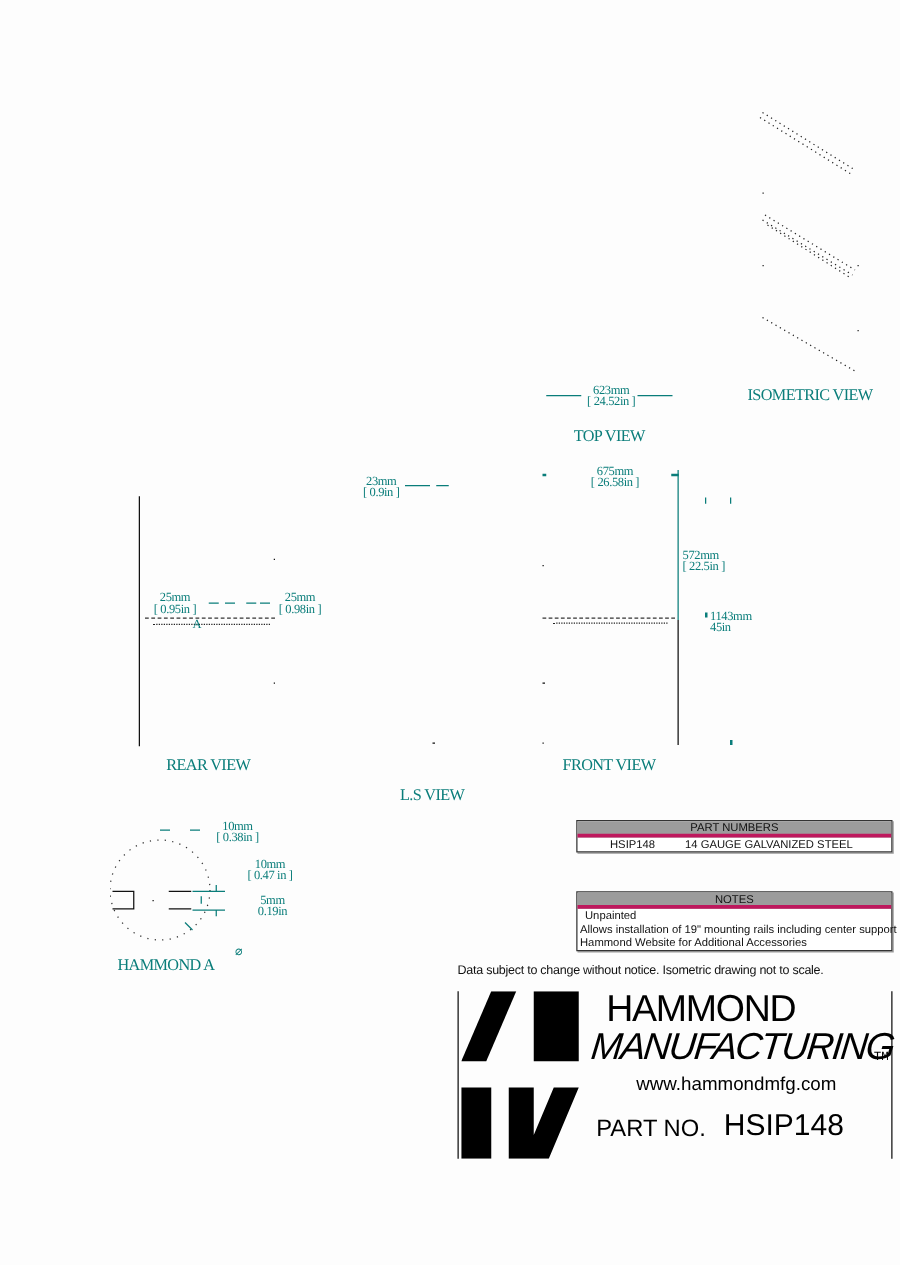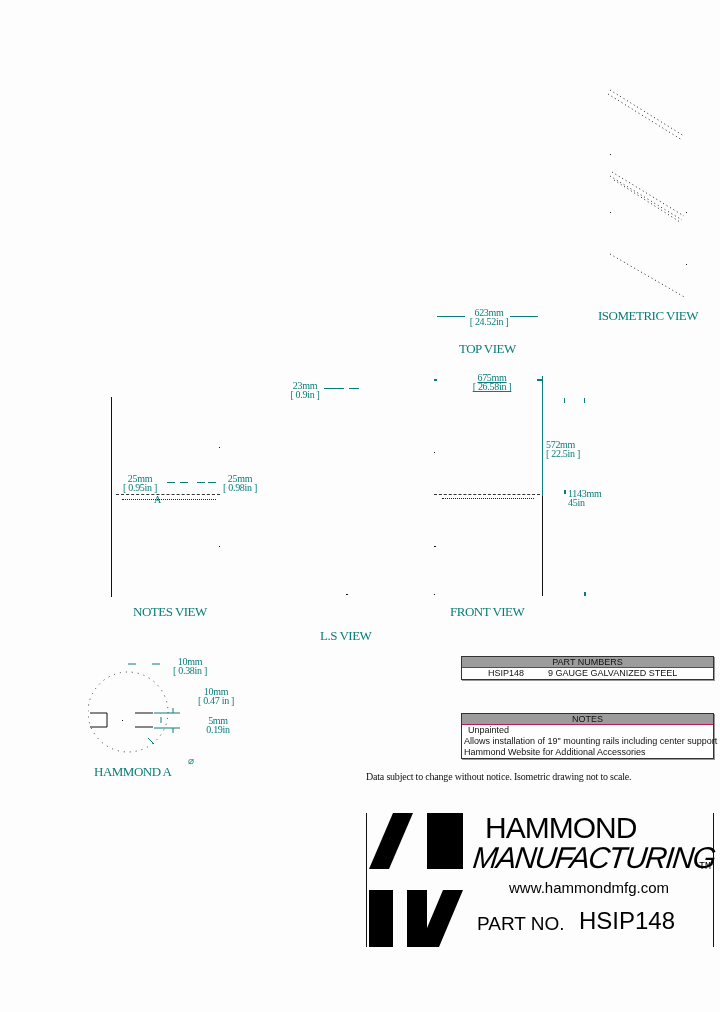--- a/index.html
+++ b/index.html
@@ -7,24 +7,24 @@
          font-family:"Liberation Serif", serif; }
   .abs { position:absolute; }
   .teal { color:#0a7d7a; }
   .lbl { position:absolute; color:#0a7d7a; font-family:"Liberation Serif", serif; font-size:13px; letter-spacing:-0.5px; white-space:nowrap; }
   .dim { position:absolute; color:#0a7d7a; font-family:"Liberation Serif", serif; font-size:10px; line-height:9px; text-align:center; white-space:nowrap; letter-spacing:-0.3px; }
   .tline { position:absolute; background:#0a7d7a; }
   .bline { position:absolute; background:#111; }
   .dots { position:absolute; border-top:1px dotted #222; }
   .dash { position:absolute; border-top:1px dashed #333; }
   .tbl { position:absolute; border:1px solid #333; font-family:"Liberation Sans", sans-serif; font-size:9px; color:#111; background:#fff; box-shadow:1px 1px 0 #999; }
-  .tbl .hd { background:#9c9c9c; text-align:center; border-bottom:1px solid #be185d; height:10px; line-height:10px; }
+  .tbl .hd { background:#9c9c9c; text-align:center; border-bottom:3px solid #be185d; height:10px; line-height:10px; }
   .tbl .row { height:11px; line-height:11px; padding-left:2px; white-space:nowrap; }
-  .disclaimer { position:absolute; left:366px; top:771px; font-family:Liberation Serif, serif; font-size:10px; color:#111; letter-spacing:-0.2px; }
-  .tb-frame { position:absolute; left:366px; top:813px; width:346px; height:134px; border-left:1px solid #111; border-right:1px solid #111; }
+  .disclaimer { position:absolute; left:366px; top:771px; font-family:Liberation Sans, sans-serif; font-size:10px; color:#111; letter-spacing:-0.2px; }
+  .tb-frame { position:absolute; left:366px; top:793px; width:346px; height:134px; border-left:1px solid #111; border-right:1px solid #111; }
   .brand { position:absolute; font-family:"Liberation Sans", sans-serif; color:#000; white-space:nowrap; }
 </style>
 </head>
 <body>
 
 <div>
   <svg class="abs" style="left:600px;top:84px" width="100" height="220">
     <g stroke="#222" stroke-width="1" stroke-dasharray="1 3" fill="none">
       <line x1="10" y1="6" x2="84" y2="52"></line>
       <line x1="8" y1="10" x2="82" y2="56"></line>
@@ -58,21 +58,21 @@
     <div>23mm</div>
     <div>[ 0.9in ]</div>
   </div>
   <div class="tline" style="left:324px;top:388px;width:20px;height:1px;"></div>
   <div class="tline" style="left:349px;top:388px;width:10px;height:1px;"></div>
 </div>
 <div class="lbl" style="left:320px;top:628px;">L.S VIEW</div>
 <div class="bline" style="left:346px;top:594px;width:2px;height:1px;"></div>
 
 <div>
-  <div class="dim" style="left:468px;top:373px;width:48px;text-decoration:underline;">
+  <div class="dim" style="left:468px;top:373px;width:48px;">
     <div>675mm</div>
     <div>[ 26.58in ]</div>
   </div>
   <div class="tline" style="left:434px;top:379px;width:3px;height:2px;"></div>
   <div class="tline" style="left:537px;top:379px;width:6px;height:2px;"></div>
   <div class="tline" style="left:542px;top:376px;width:1px;height:120px;"></div>
   <div class="bline" style="left:542px;top:496px;width:1px;height:100px;"></div>
   <div class="tline" style="left:564px;top:398px;width:1px;height:5px;"></div>
   <div class="tline" style="left:584px;top:398px;width:1px;height:5px;"></div>
   <div class="dim" style="left:546px;top:440px;width:40px;text-align:left;">
@@ -105,21 +105,21 @@
   <div class="tline" style="left:208px;top:482px;width:8px;height:1px;"></div>
   <div class="dim" style="left:220px;top:474px;width:40px;">
     <div>25mm</div>
     <div>[ 0.98in ]</div>
   </div>
   <div class="dash" style="left:116px;top:494px;width:104px;"></div>
   <div class="dots" style="left:122px;top:499px;width:94px;"></div>
   <div class="abs teal" style="left:154px;top:494px;font-size:10px;">A</div>
   <div class="bline" style="left:219px;top:447px;width:1px;height:1px;"></div>
   <div class="bline" style="left:219px;top:546px;width:1px;height:1px;"></div>
-  <div class="lbl" style="left:133px;top:604px;">NOTES VIEW</div>
+  <div class="lbl" style="left:133px;top:604px;">REAR VIEW</div>
 </div>
 
 <div>
   <svg class="abs" style="left:88px;top:660px" width="180" height="110">
     <circle cx="40" cy="52" r="40" fill="none" stroke="#333" stroke-width="1" stroke-dasharray="1 5"></circle>
     <polyline points="2,53 19,53 19,67 2,67" fill="none" stroke="#111" stroke-width="1"></polyline>
     <line x1="47" y1="53" x2="65" y2="53" stroke="#111"></line>
     <line x1="47" y1="67" x2="65" y2="67" stroke="#111"></line>
     <rect x="34" y="60" width="1" height="1" fill="#111"></rect>
     <line x1="66" y1="53" x2="92" y2="53" stroke="#0a7d7a"></line>
@@ -143,21 +143,21 @@
   <div class="dim" style="left:202px;top:716px;width:32px;">
     <div>5mm</div>
     <div>0.19in</div>
   </div>
   <div class="lbl" style="left:94px;top:764px;">HAMMOND A</div>
 </div>
 
 <div class="tbl" style="left:461px;top:656px;width:251px;">
   <div class="hd">PART NUMBERS</div>
   <div class="row">
-    <span style="display:inline-block;width:60px;padding-left:24px;">HSIP148</span><span>9 GAUGE GALVANIZED STEEL</span>
+    <span style="display:inline-block;width:60px;padding-left:24px;">HSIP148</span><span>14 GAUGE GALVANIZED STEEL</span>
   </div>
 </div>
 
 <div class="tbl" style="left:461px;top:713px;width:251px;">
   <div class="hd">NOTES</div>
   <div class="row" style="padding-left:6px;">Unpainted</div>
   <div class="row">Allows installation of 19" mounting rails including center support</div>
   <div class="row">Hammond Website for Additional Accessories</div>
 </div>
 

